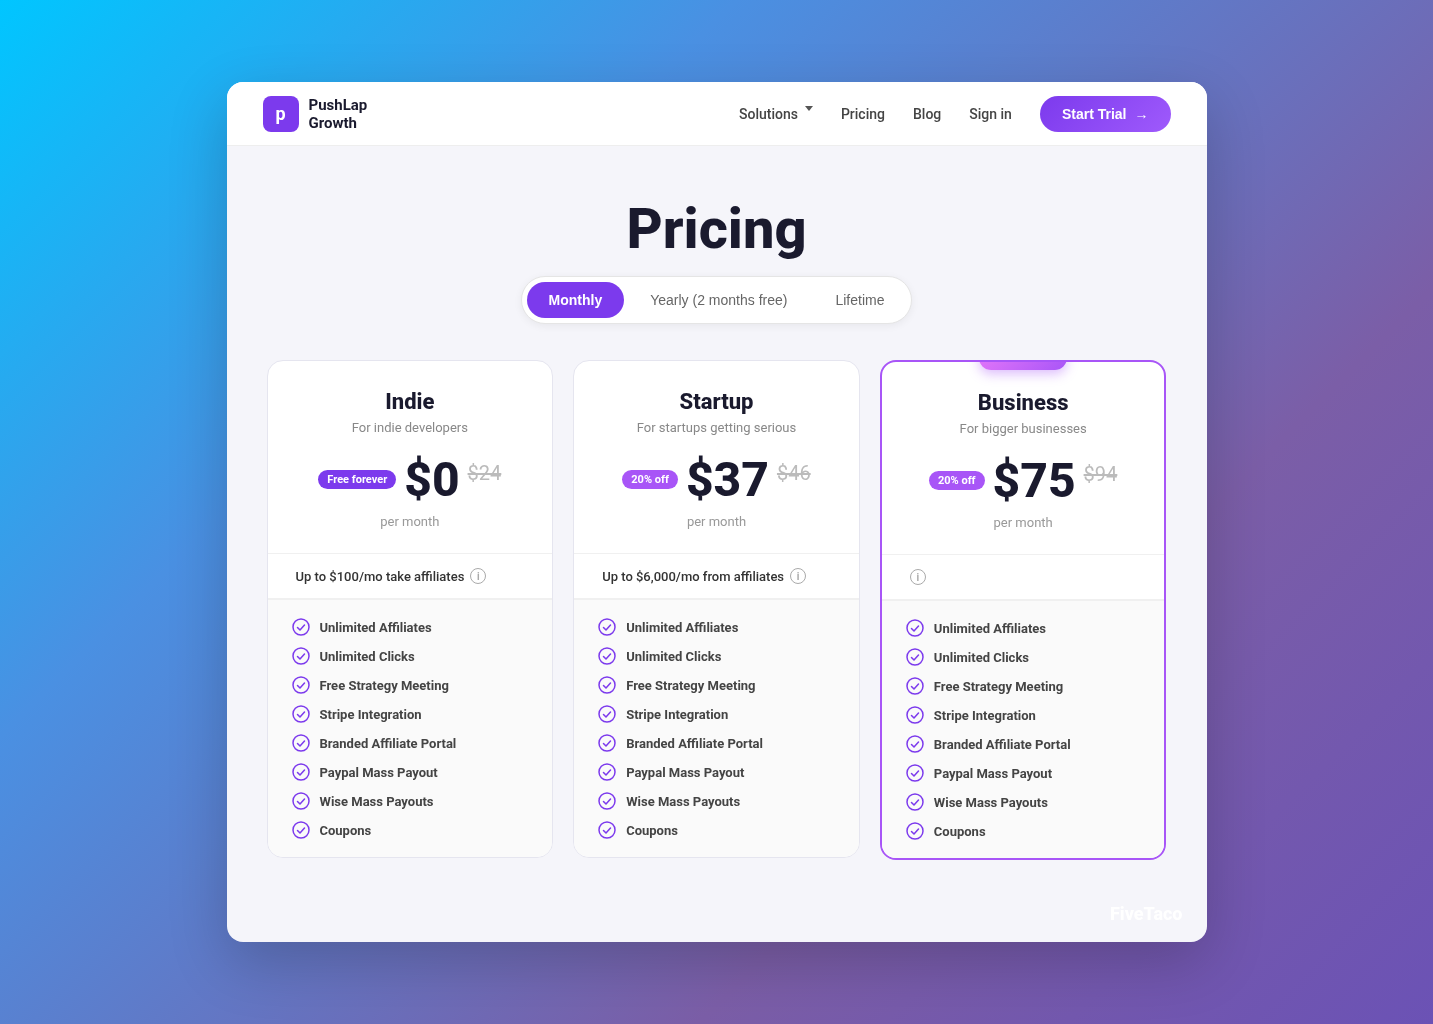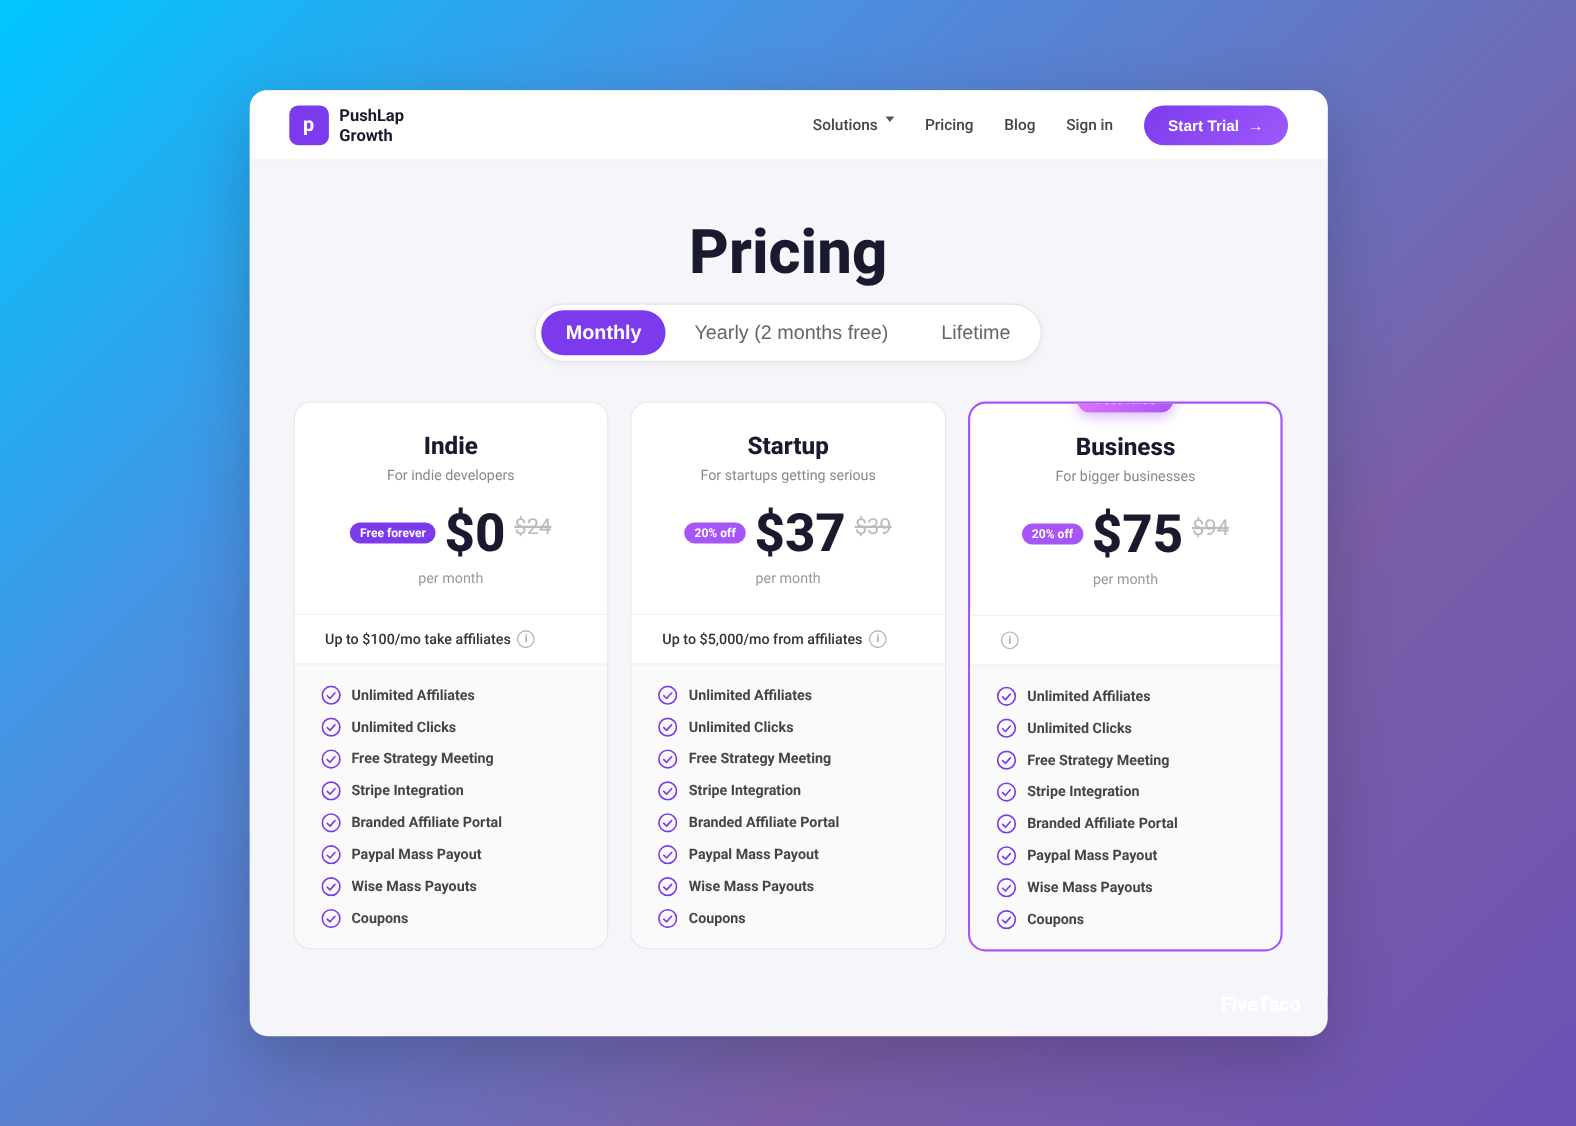--- a/index.html
+++ b/index.html
@@ -111,21 +111,21 @@
       padding: 5px;
       display: flex;
       gap: 4px;
       box-shadow: 0 2px 8px rgba(0,0,0,0.06);
       border: 1px solid #e5e5e5;
     }
     .toggle-btn {
       padding: 10px 22px;
       border-radius: 22px;
       border: none;
-      font-size: 18px;
+      font-size: 14px;
       font-weight: 500;
       cursor: pointer;
       background: transparent;
       color: #666;
     }
     .toggle-btn.active {
       background: #7c3aed;
       color: white;
       font-weight: 600;
     }
@@ -408,27 +408,27 @@
         </div>
       </div>
 
       <div class="card">
         <div class="card-top">
           <div class="plan-name">Startup</div>
           <div class="plan-desc">For startups getting serious</div>
           <div class="price-row">
             <span class="badge discount">20% off</span>
             <span class="price-main">$37</span>
-            <span class="price-old">$39</span>
+            <span class="price-old">$46</span>
           </div>
           <div class="per-month">per month</div>
         </div>
         <div class="divider"></div>
         <div class="affiliate-row">
-          <span>Up to $5,000/mo from affiliates</span>
+          <span>Up to $6,000/mo from affiliates</span>
           <span class="info-icon">i</span>
         </div>
         <div class="divider"></div>
         <div class="features-list">
           <div class="feature-item">
             <svg class="check-icon" viewBox="0 0 18 18" fill="none">
                 <circle cx="9" cy="9" r="8" stroke="#7c3aed" stroke-width="1.5"></circle>
                 <path d="M5.5 9.5l2.5 2.5 4.5-5" stroke="#7c3aed" stroke-width="1.5" stroke-linecap="round" stroke-linejoin="round"></path>
               </svg>
             <span>Unlimited Affiliates</span>

